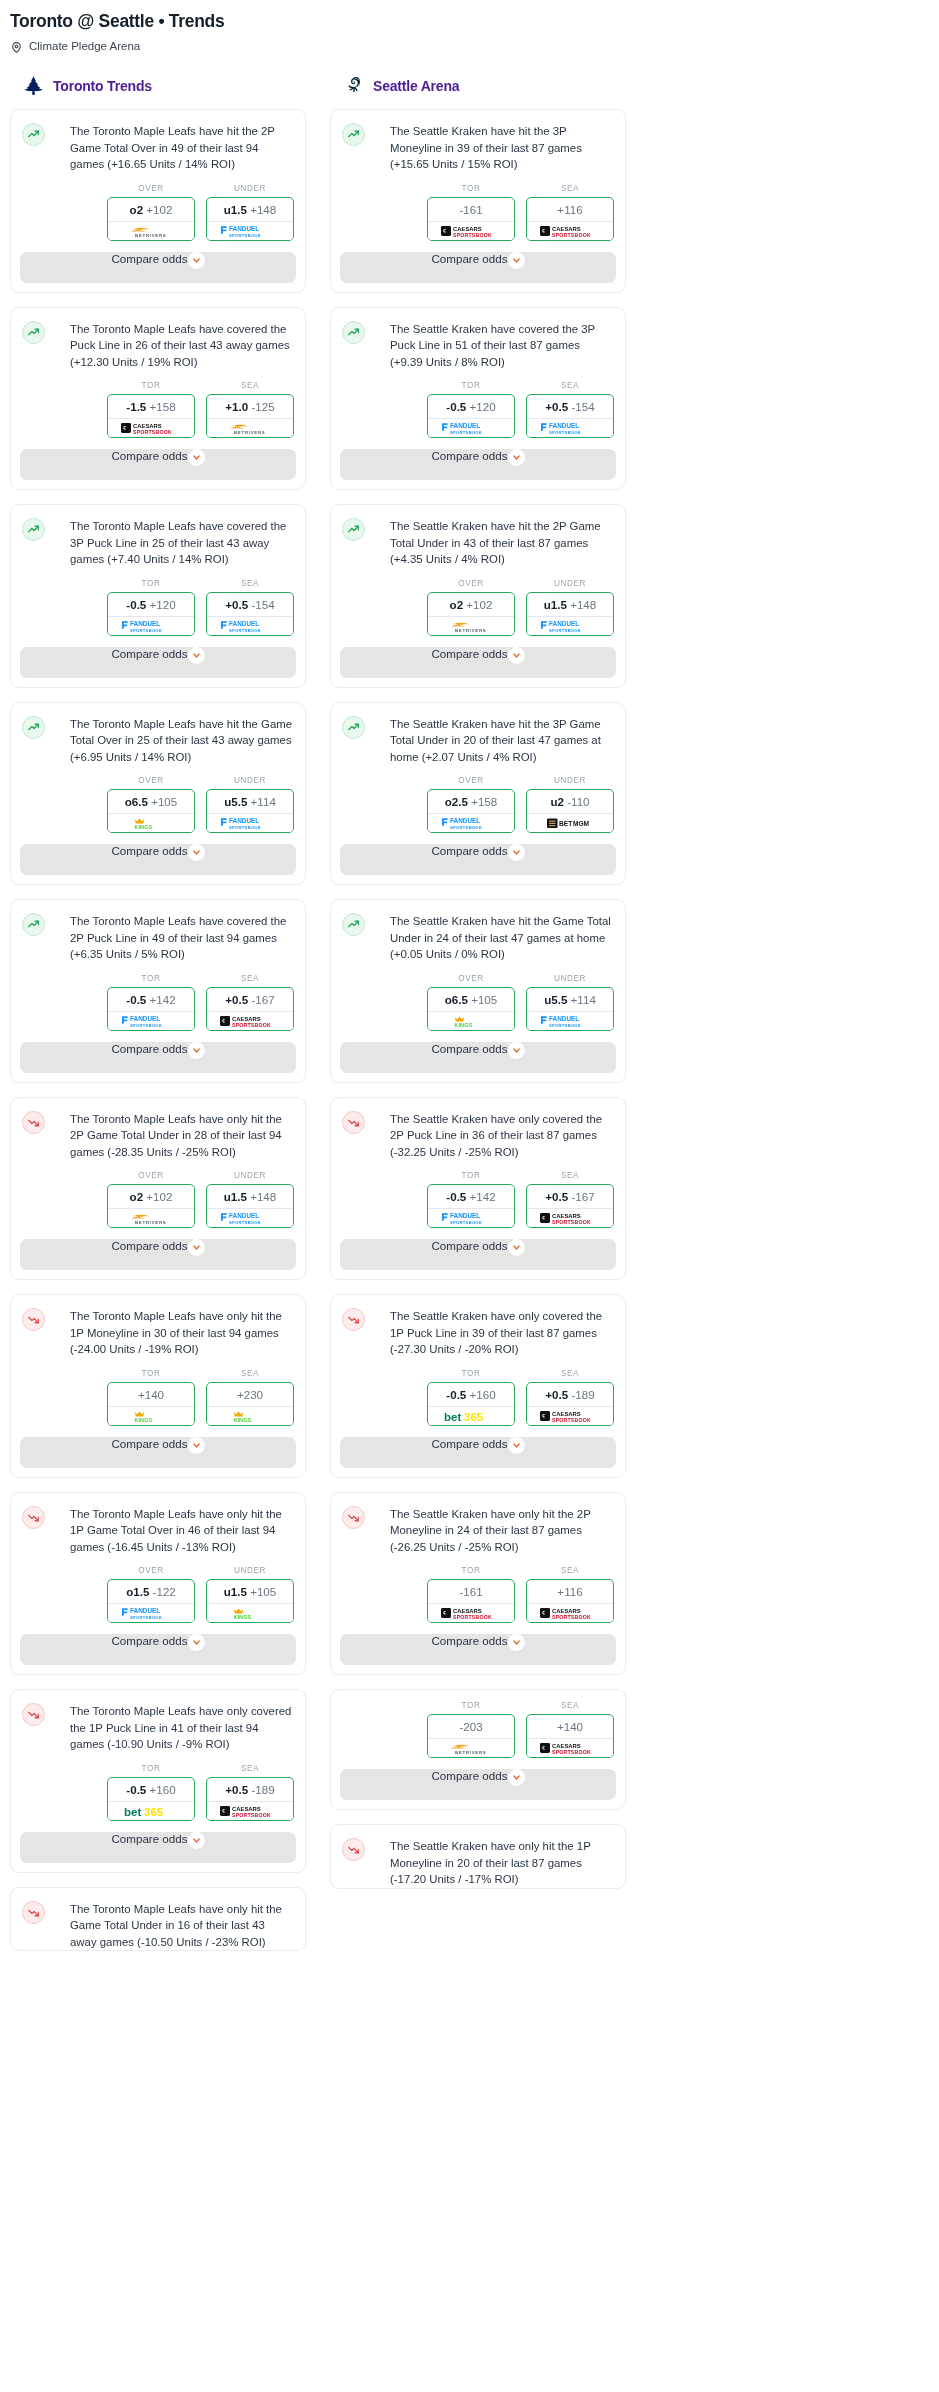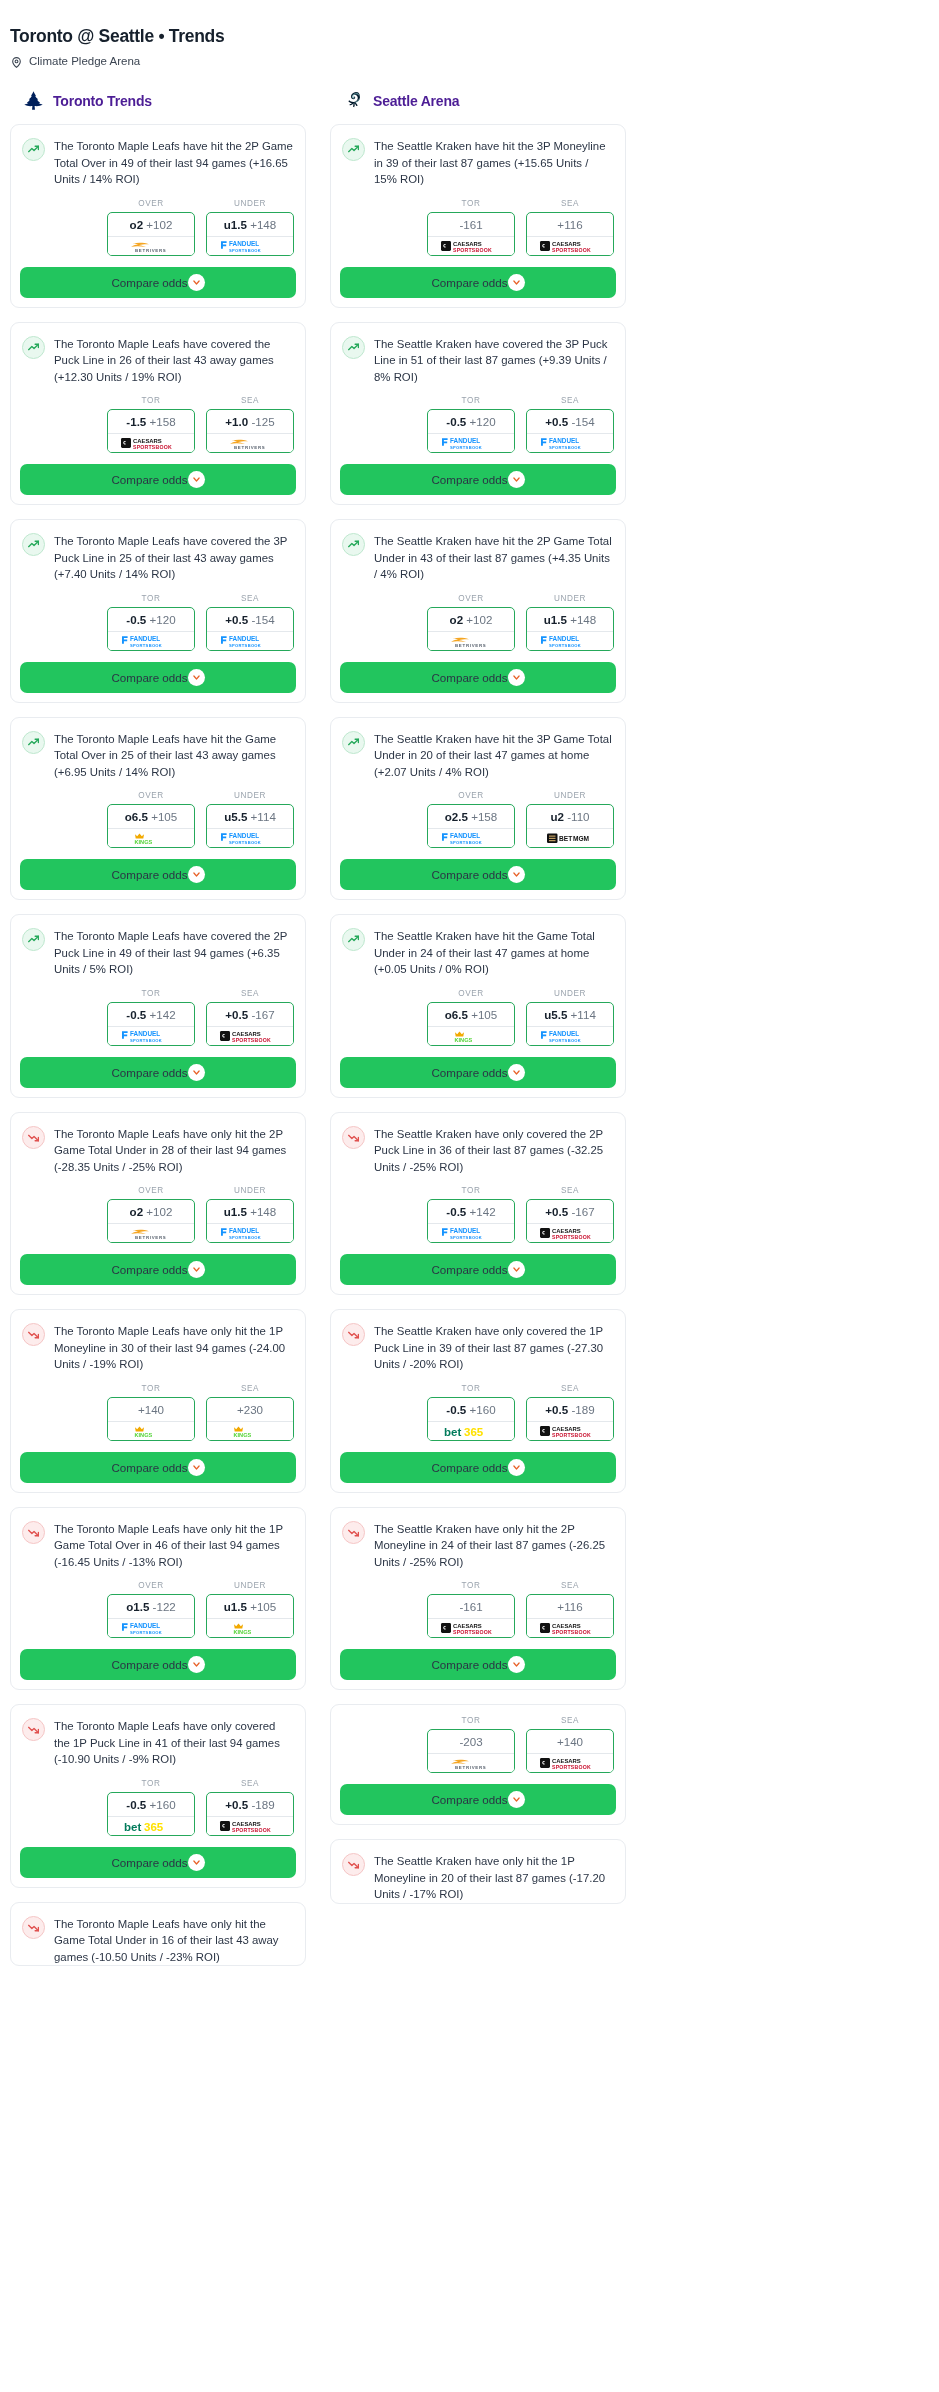--- a/index.html
+++ b/index.html
@@ -13,21 +13,20 @@
   .page { width: 939px; padding: 10px 0 0 0; position: relative; }
 
   
   .page-title {
     font-size: 17.5px;
     font-weight: bold;
     letter-spacing: -0.3px;
     color: #16202c;
     padding: 0 10px;
     line-height: 22px;
-    margin-top: 15px;
   }
   .venue-row {
     display: flex;
     align-items: center;
     gap: 6px;
     padding: 7px 10px 0 10px;
   }
   .venue-row .pin { width: 13px; height: 13px; display: block; flex: none; }
   .venue-text { font-size: 11.5px; color: #3c4552; line-height: 14px; }
 
@@ -55,21 +54,21 @@
   }
 
   
   .card {
     border: 1px solid #e9ecf0;
     border-radius: 9px;
     background: #fff;
     margin-bottom: 14px;
     overflow: hidden;
   }
-  .card-body { padding: 12px 11px 0 11px; display: flex; gap: 9px; }
+  .card-body { padding: 12px 11px 0 11px; display: flex; gap: 25px; }
   .trend-icon {
     width: 23px; height: 23px;
     border-radius: 50%;
     flex: none;
     display: flex; align-items: center; justify-content: center;
     margin-top: 1px;
   }
   .trend-icon.up   { background: #e9f8ef; border: 1px solid #bfe8cf; }
   .trend-icon.down { background: #fdecec; border: 1px solid #f5c6c6; }
   .trend-icon svg { display: block; }
@@ -120,25 +119,24 @@
     display: flex;
     align-items: center;
     justify-content: center;
     background: #fff;
   }
   .book-strip svg { display: block; }
 
   
   .compare {
     margin: 0 9px 9px 9px;
-    background: #22c55e;
+    background: #e5e5e5;
     border-radius: 7px;
     height: 31px;
     display: flex;
-    align-items: center;
     justify-content: center;
     cursor: pointer;
   }
   .compare .lbl { font-size: 11.6px; color: #2b3545; }
   .compare .chev {
     width: 17px; height: 17px;
     border-radius: 50%;
     background: #fff;
     display: flex; align-items: center; justify-content: center;
   }

